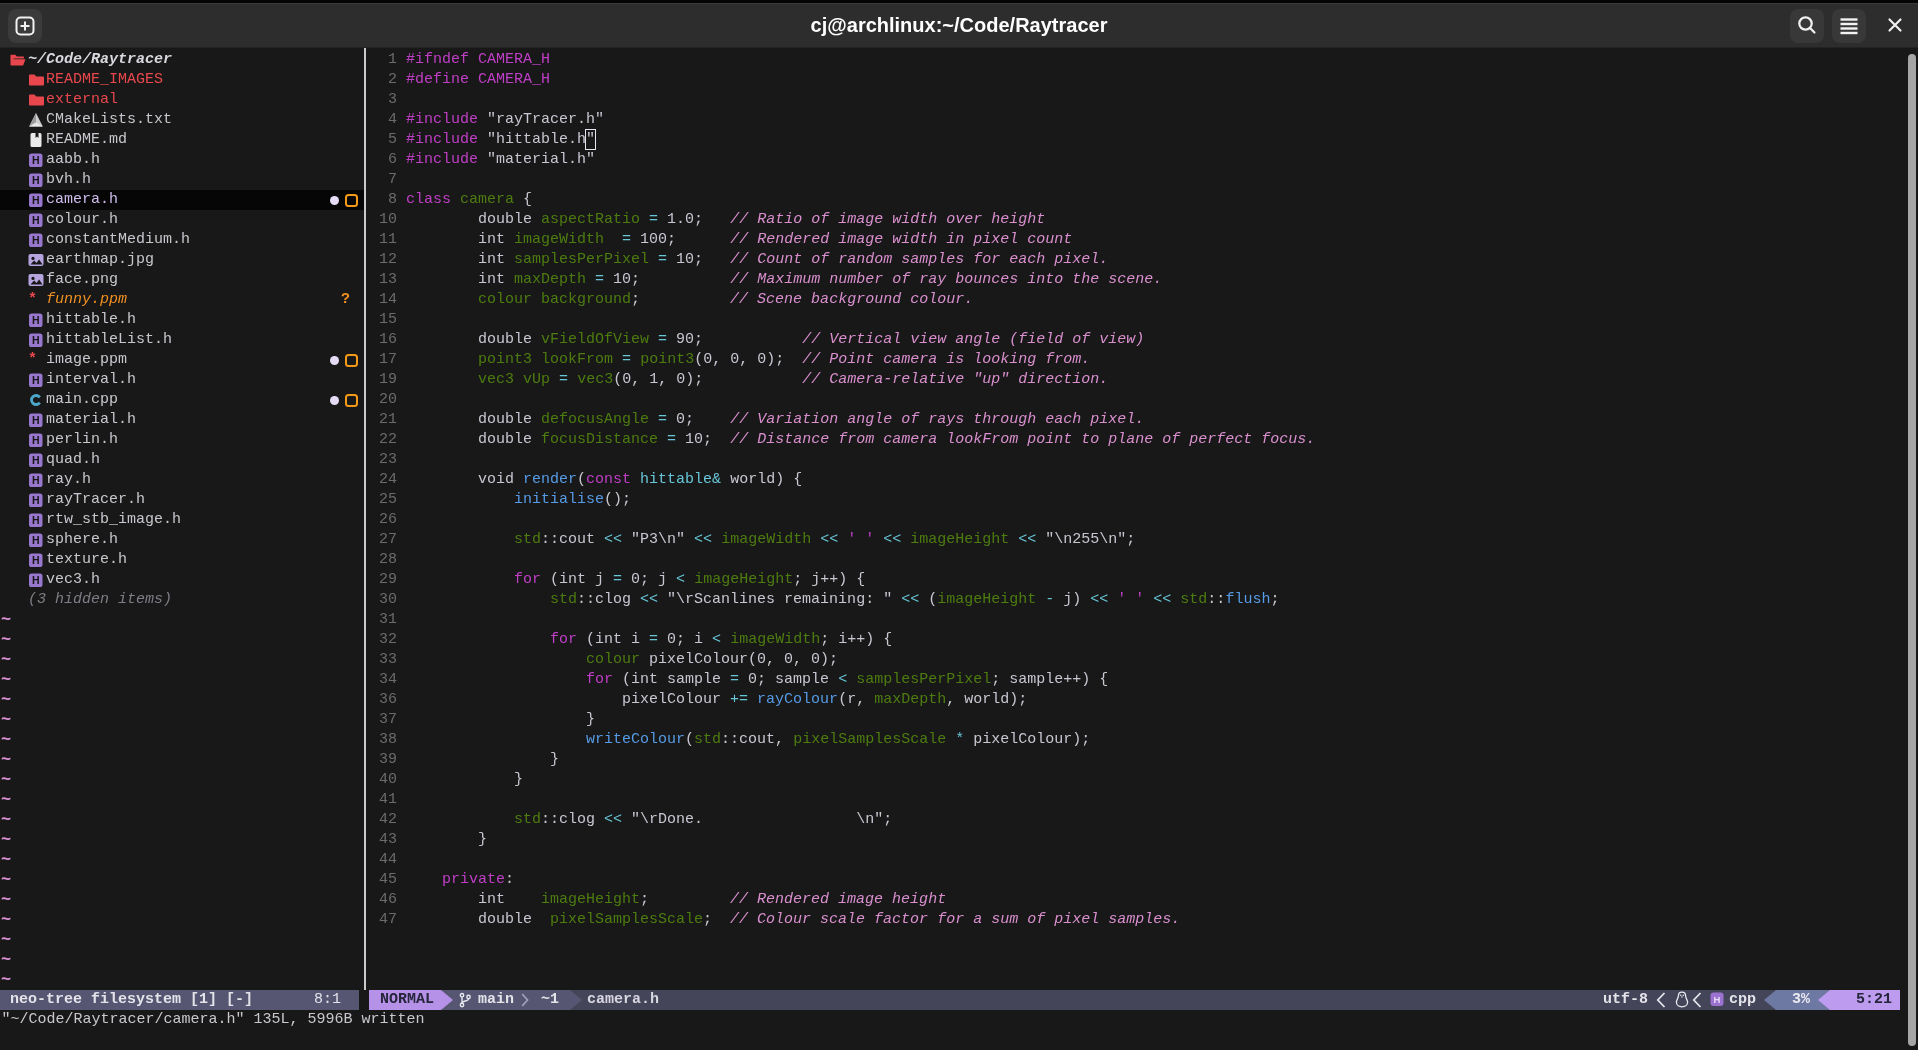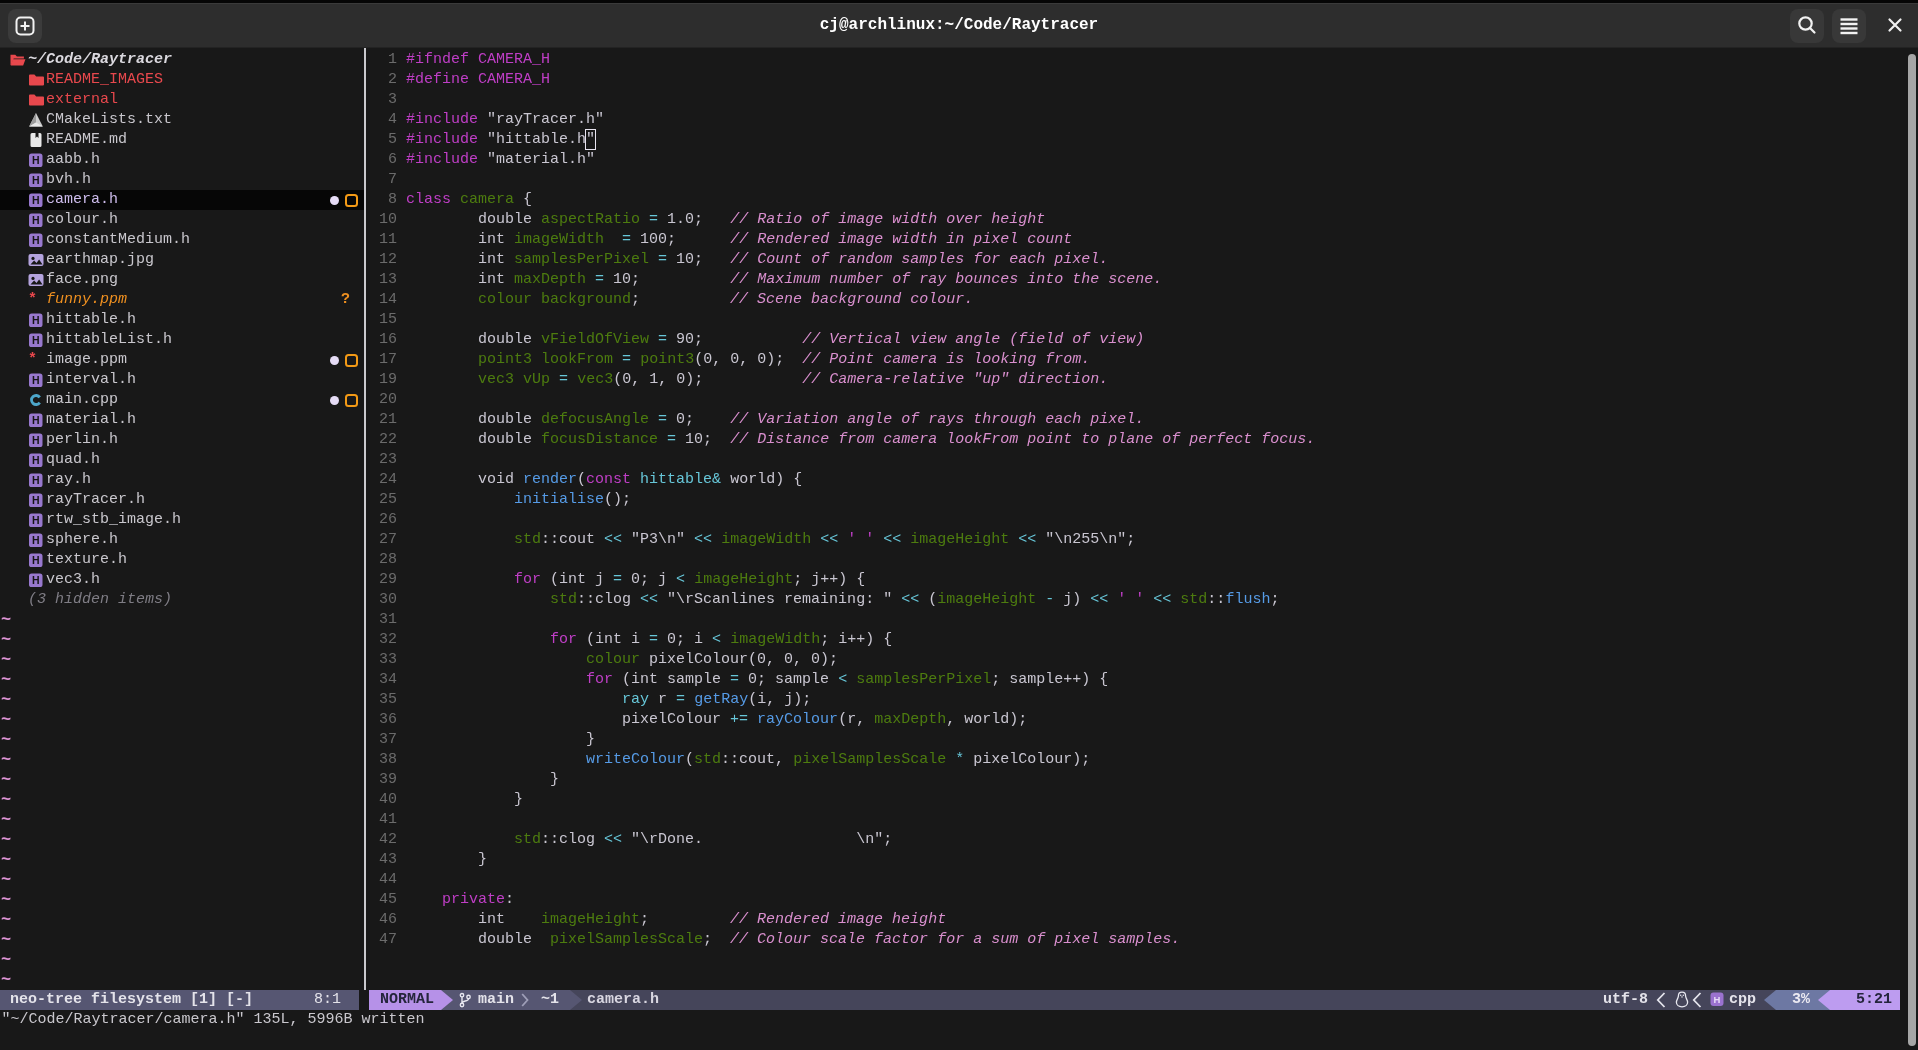--- a/index.html
+++ b/index.html
@@ -15,21 +15,21 @@
 .cur { }
 </style></head>
 <body>
 
 <div style="position:absolute;left:0;top:0;width:1918px;height:3px;background:#050505"></div>
 <div style="position:absolute;left:0;top:3px;width:1918px;height:45px;background:#2d2d2d;box-shadow:inset 0 1px 0 #3a3a3a,inset 0 -1px 0 #232323"></div>
 <div style="position:absolute;left:8px;top:9px;width:34px;height:34px;border-radius:8px;background:#3b3b3b"><svg width="34" height="34" viewBox="0 0 34 34" style="">
       <rect x="8.5" y="8.5" width="17" height="17" rx="4" fill="none" stroke="#f2f2f2" stroke-width="2"></rect>
       <path d="M17 12.5 V21.5 M12.5 17 H21.5" stroke="#f2f2f2" stroke-width="2"></path>
     </svg></div>
-<div style="position:absolute;left:0;top:3px;width:1918px;height:45px;text-align:center;line-height:45px;color:#ffffff;font-family:Liberation Mono, monospace;font-weight:bold;font-size:16px">cj@archlinux:~/Code/Raytracer</div>
+<div style="position:absolute;left:0;top:3px;width:1918px;height:45px;text-align:center;line-height:45px;color:#ffffff;font-family:Liberation Sans, sans-serif;font-weight:bold;font-size:20px">cj@archlinux:~/Code/Raytracer</div>
 <div style="position:absolute;left:1790px;top:9px;width:34px;height:34px;border-radius:8px;background:#383838"><svg width="34" height="34" viewBox="0 0 34 34" style="">
       <circle cx="15.5" cy="14.5" r="6.2" fill="none" stroke="#f2f2f2" stroke-width="2.2"></circle>
       <path d="M20 19 L24.5 23.5" stroke="#f2f2f2" stroke-width="2.2" stroke-linecap="round"></path>
     </svg></div>
 <div style="position:absolute;left:1832px;top:9px;width:34px;height:34px;border-radius:8px;background:#383838"><svg width="34" height="34" viewBox="0 0 34 34" style="">
       <g stroke="#f2f2f2" stroke-width="2.4">
         <path d="M8.5 10.5 h17"></path>
         <path d="M8.5 15 h17"></path>
         <path d="M8.5 19.5 h17"></path>
         <path d="M8.5 24 h17"></path>
@@ -231,21 +231,20 @@
 <div class="cl"><span class="g"> 25 </span>            <span class="f">initialise</span>();</div>
 <div class="cl"><span class="g"> 26 </span></div>
 <div class="cl"><span class="g"> 27 </span>            <span class="t">std</span>::cout <span class="c">&lt;&lt;</span> "P3\n" <span class="c">&lt;&lt;</span> <span class="t">imageWidth</span> <span class="c">&lt;&lt;</span> <span class="k">' '</span> <span class="c">&lt;&lt;</span> <span class="t">imageHeight</span> <span class="c">&lt;&lt;</span> "\n255\n";</div>
 <div class="cl"><span class="g"> 28 </span></div>
 <div class="cl"><span class="g"> 29 </span>            <span class="k">for</span> (int j <span class="c">=</span> 0; j <span class="c">&lt;</span> <span class="t">imageHeight</span>; j++) {</div>
 <div class="cl"><span class="g"> 30 </span>                <span class="t">std</span>::clog <span class="c">&lt;&lt;</span> "\rScanlines remaining: " <span class="c">&lt;&lt;</span> (<span class="t">imageHeight</span> <span class="c">-</span> j) <span class="c">&lt;&lt;</span> <span class="k">' '</span> <span class="c">&lt;&lt;</span> <span class="t">std</span>::<span class="f">flush</span>;</div>
 <div class="cl"><span class="g"> 31 </span></div>
 <div class="cl"><span class="g"> 32 </span>                <span class="k">for</span> (int i <span class="c">=</span> 0; i <span class="c">&lt;</span> <span class="t">imageWidth</span>; i++) {</div>
 <div class="cl"><span class="g"> 33 </span>                    <span class="t">colour</span> pixelColour(0, 0, 0);</div>
 <div class="cl"><span class="g"> 34 </span>                    <span class="k">for</span> (int sample <span class="c">=</span> 0; sample <span class="c">&lt;</span> <span class="t">samplesPerPixel</span>; sample++) {</div>
-<div class="cl"><span class="g"> 35 </span>                        <span class="c">ray</span> r <span class="c">=</span> <span class="f">getRay</span>(i, j);</div>
 <div class="cl"><span class="g"> 36 </span>                        pixelColour <span class="c">+=</span> <span class="f">rayColour</span>(r, <span class="t">maxDepth</span>, world);</div>
 <div class="cl"><span class="g"> 37 </span>                    }</div>
 <div class="cl"><span class="g"> 38 </span>                    <span class="f">writeColour</span>(<span class="t">std</span>::cout, <span class="t">pixelSamplesScale</span> <span class="c">*</span> pixelColour);</div>
 <div class="cl"><span class="g"> 39 </span>                }</div>
 <div class="cl"><span class="g"> 40 </span>            }</div>
 <div class="cl"><span class="g"> 41 </span></div>
 <div class="cl"><span class="g"> 42 </span>            <span class="t">std</span>::clog <span class="c">&lt;&lt;</span> "\rDone.                 \n";</div>
 <div class="cl"><span class="g"> 43 </span>        }</div>
 <div class="cl"><span class="g"> 44 </span></div>
 <div class="cl"><span class="g"> 45 </span>    <span class="k">private</span>:</div>

